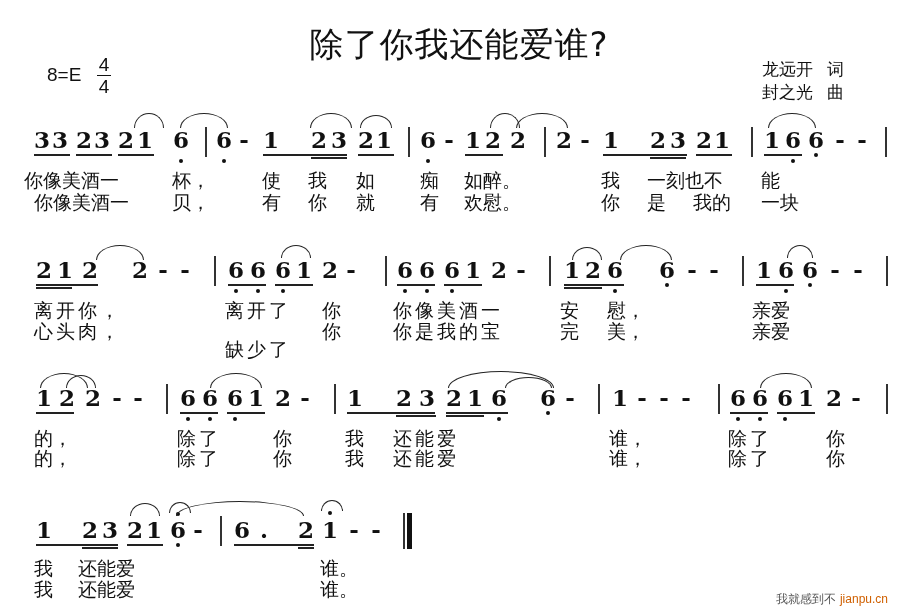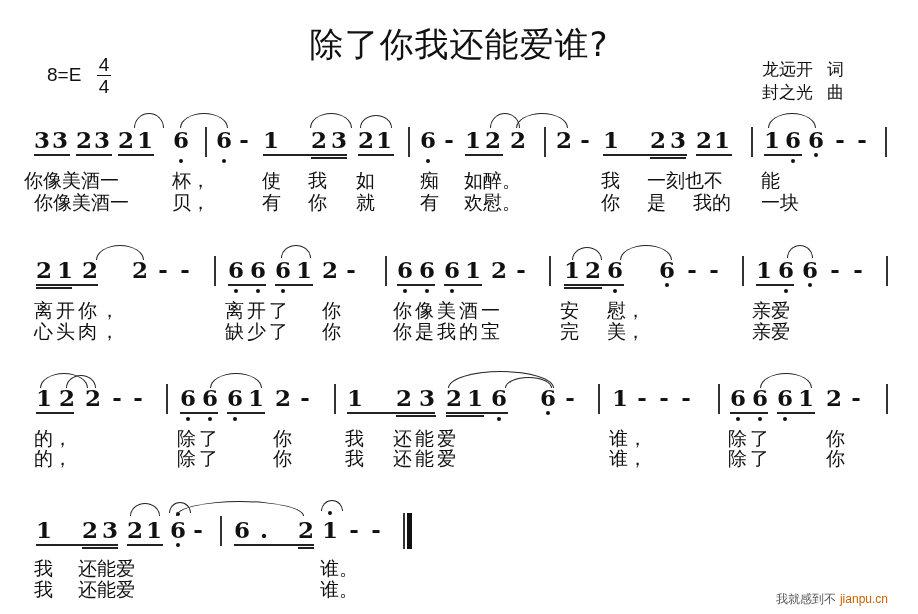--- a/index.html
+++ b/index.html
@@ -192,21 +192,21 @@
 
   <span class="lyr" style="left:34px;top:298px;letter-spacing:3px">离开你，</span>
   <span class="lyr" style="left:225px;top:298px;letter-spacing:3px">离开了</span>
   <span class="lyr" style="left:322px;top:298px">你</span>
   <span class="lyr" style="left:393px;top:298px;letter-spacing:3px">你像美酒一</span>
   <span class="lyr" style="left:560px;top:298px">安</span>
   <span class="lyr" style="left:607px;top:298px">慰，</span>
   <span class="lyr" style="left:752px;top:298px">亲爱</span>
 
   <span class="lyr" style="left:34px;top:319px;letter-spacing:3px">心头肉，</span>
-  <span class="lyr" style="left:225px;top:319px;letter-spacing:3px">缺少了</span>
+  <span class="lyr" style="left:225px;top:337px;letter-spacing:3px">缺少了</span>
   <span class="lyr" style="left:322px;top:319px">你</span>
   <span class="lyr" style="left:393px;top:319px;letter-spacing:3px">你是我的宝</span>
   <span class="lyr" style="left:560px;top:319px">完</span>
   <span class="lyr" style="left:607px;top:319px">美，</span>
   <span class="lyr" style="left:752px;top:319px">亲爱</span>
 </div>
 
 <div class="row" style="top:0">
   <span class="note" style="left:36px;top:384px">1</span>
   <span class="note" style="left:59px;top:384px">2</span>

